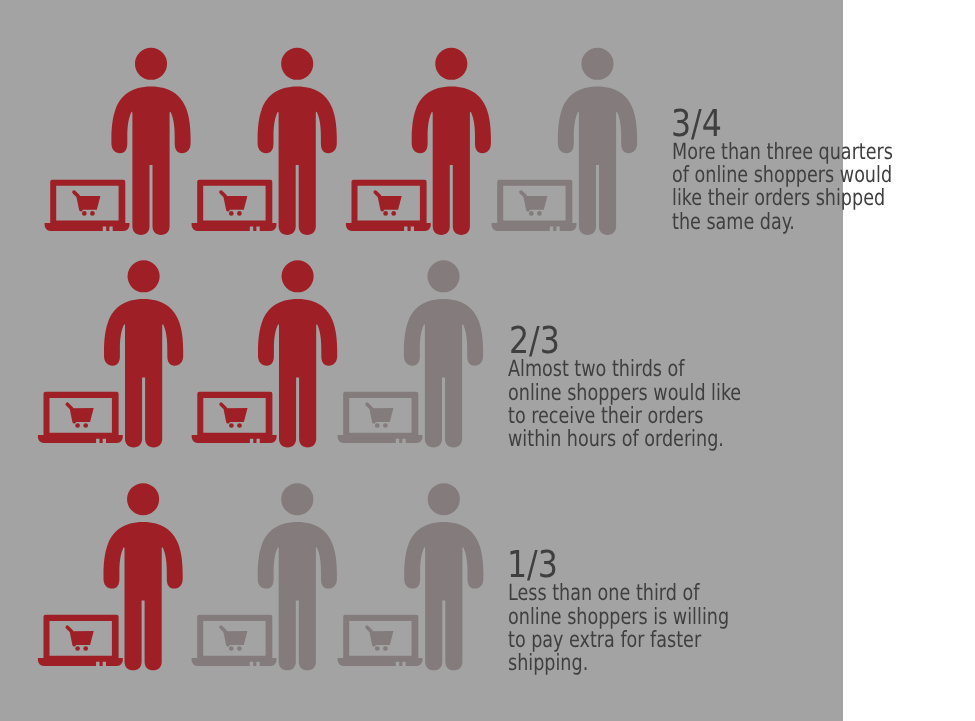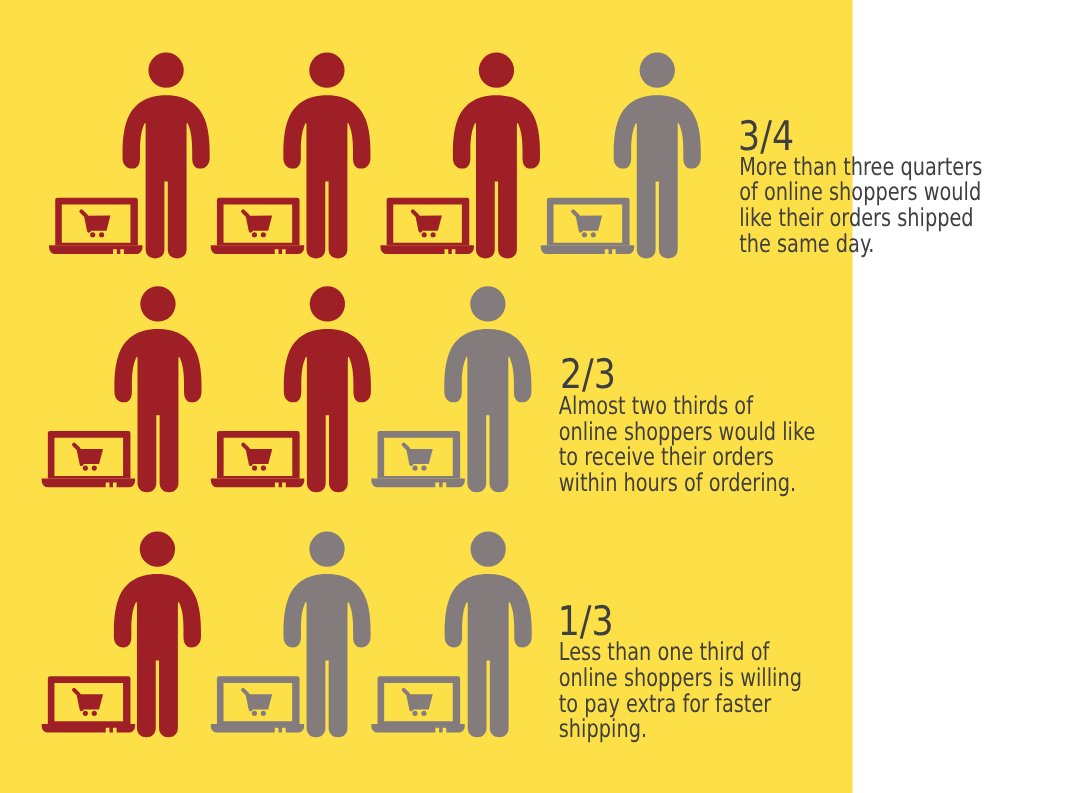--- a/index.html
+++ b/index.html
@@ -1,18 +1,18 @@
 <!DOCTYPE html>
 <html><head>
 <meta charset="utf-8">
 <style>
   html,body{margin:0;padding:0;background:#ffffff;}
   body{width:975px;height:721px;overflow:hidden;font-family:"Liberation Sans",sans-serif;
         -webkit-font-smoothing:antialiased;text-rendering:geometricPrecision;}
-  #stage{position:relative;width:775px;height:721px;background:#fde047;}
+  #stage{position:relative;width:843px;height:721px;background:#a3a3a3;}
   .textblock{position:absolute;color:#3f3f3f;}
   .frac{font-family:"DejaVu Sans",sans-serif;font-stretch:condensed;
         font-size:37px;line-height:1;font-weight:400;
         transform:scaleX(0.95) translateZ(0);transform-origin:left top;white-space:nowrap;}
   .desc{font-family:"DejaVu Sans",sans-serif;font-stretch:condensed;
         font-size:22.4px;line-height:23.4px;font-weight:400;
         transform:scaleX(0.872) translateZ(0);transform-origin:left top;white-space:pre;}
 </style>
 </head>
 <body>

